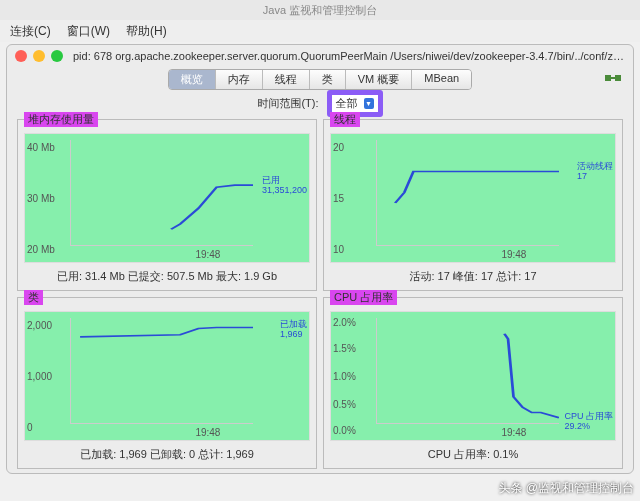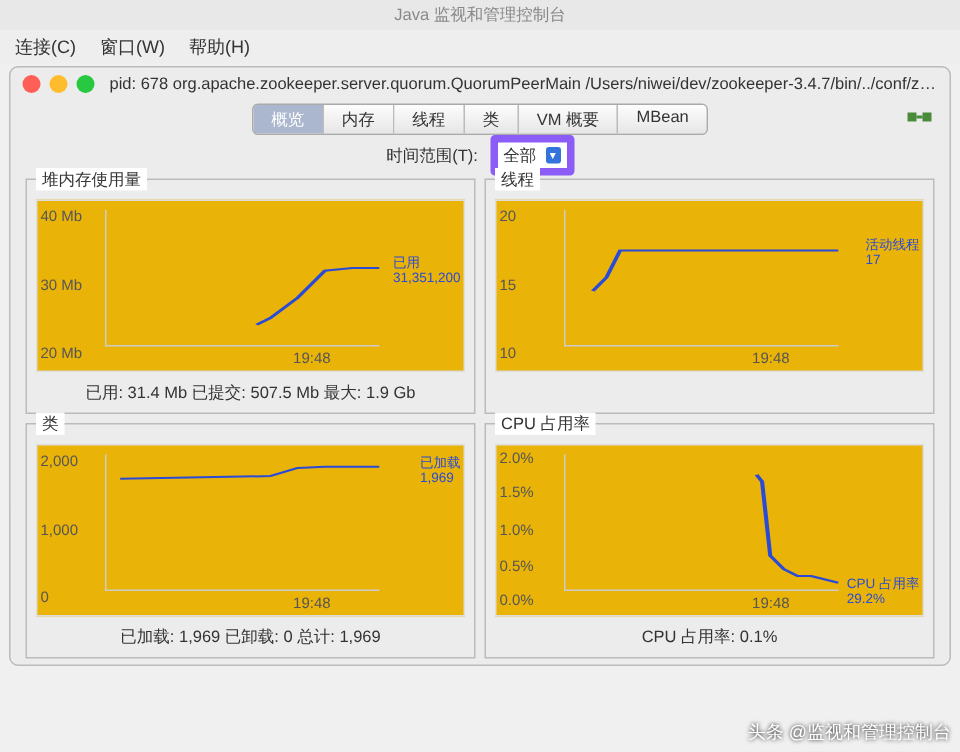--- a/index.html
+++ b/index.html
@@ -15,22 +15,22 @@
 .seg { display: flex; border: 1px solid #aaa; border-radius: 4px; overflow: hidden; justify-content: space-between; }
 .seg div { padding: 2px 12px; font-size: 11px; background: linear-gradient(#fdfdfd,#e6e6e6); border-right: 1px solid #bbb; cursor: default; }
 .seg div:last-child { border-right: none; }
 .seg div.active { background: #aab7ce; color: #fff; }
 .plug { position: absolute; right: 10px; top: 3px; }
 .filterrow { display: flex; justify-content: center; align-items: center; gap: 8px; height: 24px; font-size: 11px; }
 .sel { border: 5px solid #8b5cf6; border-radius: 3px; padding: 1px 4px; background: #fff; display: flex; align-items: center; gap: 6px; }
 .sel .arr { background: #3273dc; color: #fff; font-size: 8px; padding: 1px 3px; border-radius: 2px; }
 .grid { display: grid; grid-template-columns: 1fr 1fr; gap: 6px; padding: 4px 10px 4px 10px; }
 .panel { border: 1px solid #bbb; background: #ececec; }
-.panel .ptitle { position: relative; top: -8px; left: 6px; background: #ffffff; display: inline-block; padding: 0 4px; font-size: 11px; }
-.panel .inner { background: #eab308; margin: -2px 6px 4px 6px; height: 115px; position: relative; border: 1px solid #ddd; }
+.panel .ptitle { position: relative; top: -8px; left: 6px; background: #d946ef; display: inline-block; padding: 0 4px; font-size: 11px; }
+.panel .inner { background: #86efac; margin: -2px 6px 4px 6px; height: 130px; position: relative; border: 1px solid #ddd; }
 .panel .foot { text-align: center; font-size: 11px; padding: 2px 0 6px 0; }
 .chart { position: absolute; inset: 0; }
 .yt { position: absolute; left: 2px; font-size: 10px; color: #555; transform: translateY(-50%); }
 .xt { position: absolute; bottom: 2px; font-size: 10px; color: #555; }
 .plotbox { position: absolute; left: 45px; right: 56px; top: 6px; bottom: 16px; border: 1px solid #ccc; border-top: none; border-right: none; }
 .lbl { position: absolute; right: 2px; font-size: 9px; color: #2a4bd7; text-align: left; line-height: 1.1; }
 svg.line { position: absolute; inset: 0; width: 100%; height: 100%; }
 .watermark { position: absolute; right: 6px; bottom: 4px; font-size: 12px; color: #fff; text-shadow: 0 0 3px #000; }
 </style>
 </head>
@@ -111,20 +111,21 @@
             <svg class="line" viewBox="0 0 100 100" preserveAspectRatio="none">
                 <polyline points="10,60 15,50 20,30 25,30 100,30" fill="none" stroke="#2a4bd7" stroke-width="1.5"></polyline>
               </svg>
           </div>
           <span class="lbl" style="top:22%">
             <span>活动线程</span><br><span>17</span>
           </span>
           <span class="xt" style="left:60%">19:48</span>
         </div>
       </div>
+      <div class="foot">活动: 17   峰值: 17   总计: 17</div>
     </div>
 
     <div class="panel">
       <span class="ptitle">类</span>
       <div class="inner">
         <div class="chart">
           <span class="yt" style="top:10%">2,000</span>
           <span class="yt" style="top:50%">1,000</span>
           <span class="yt" style="top:90%">0</span>
           <div class="plotbox">

